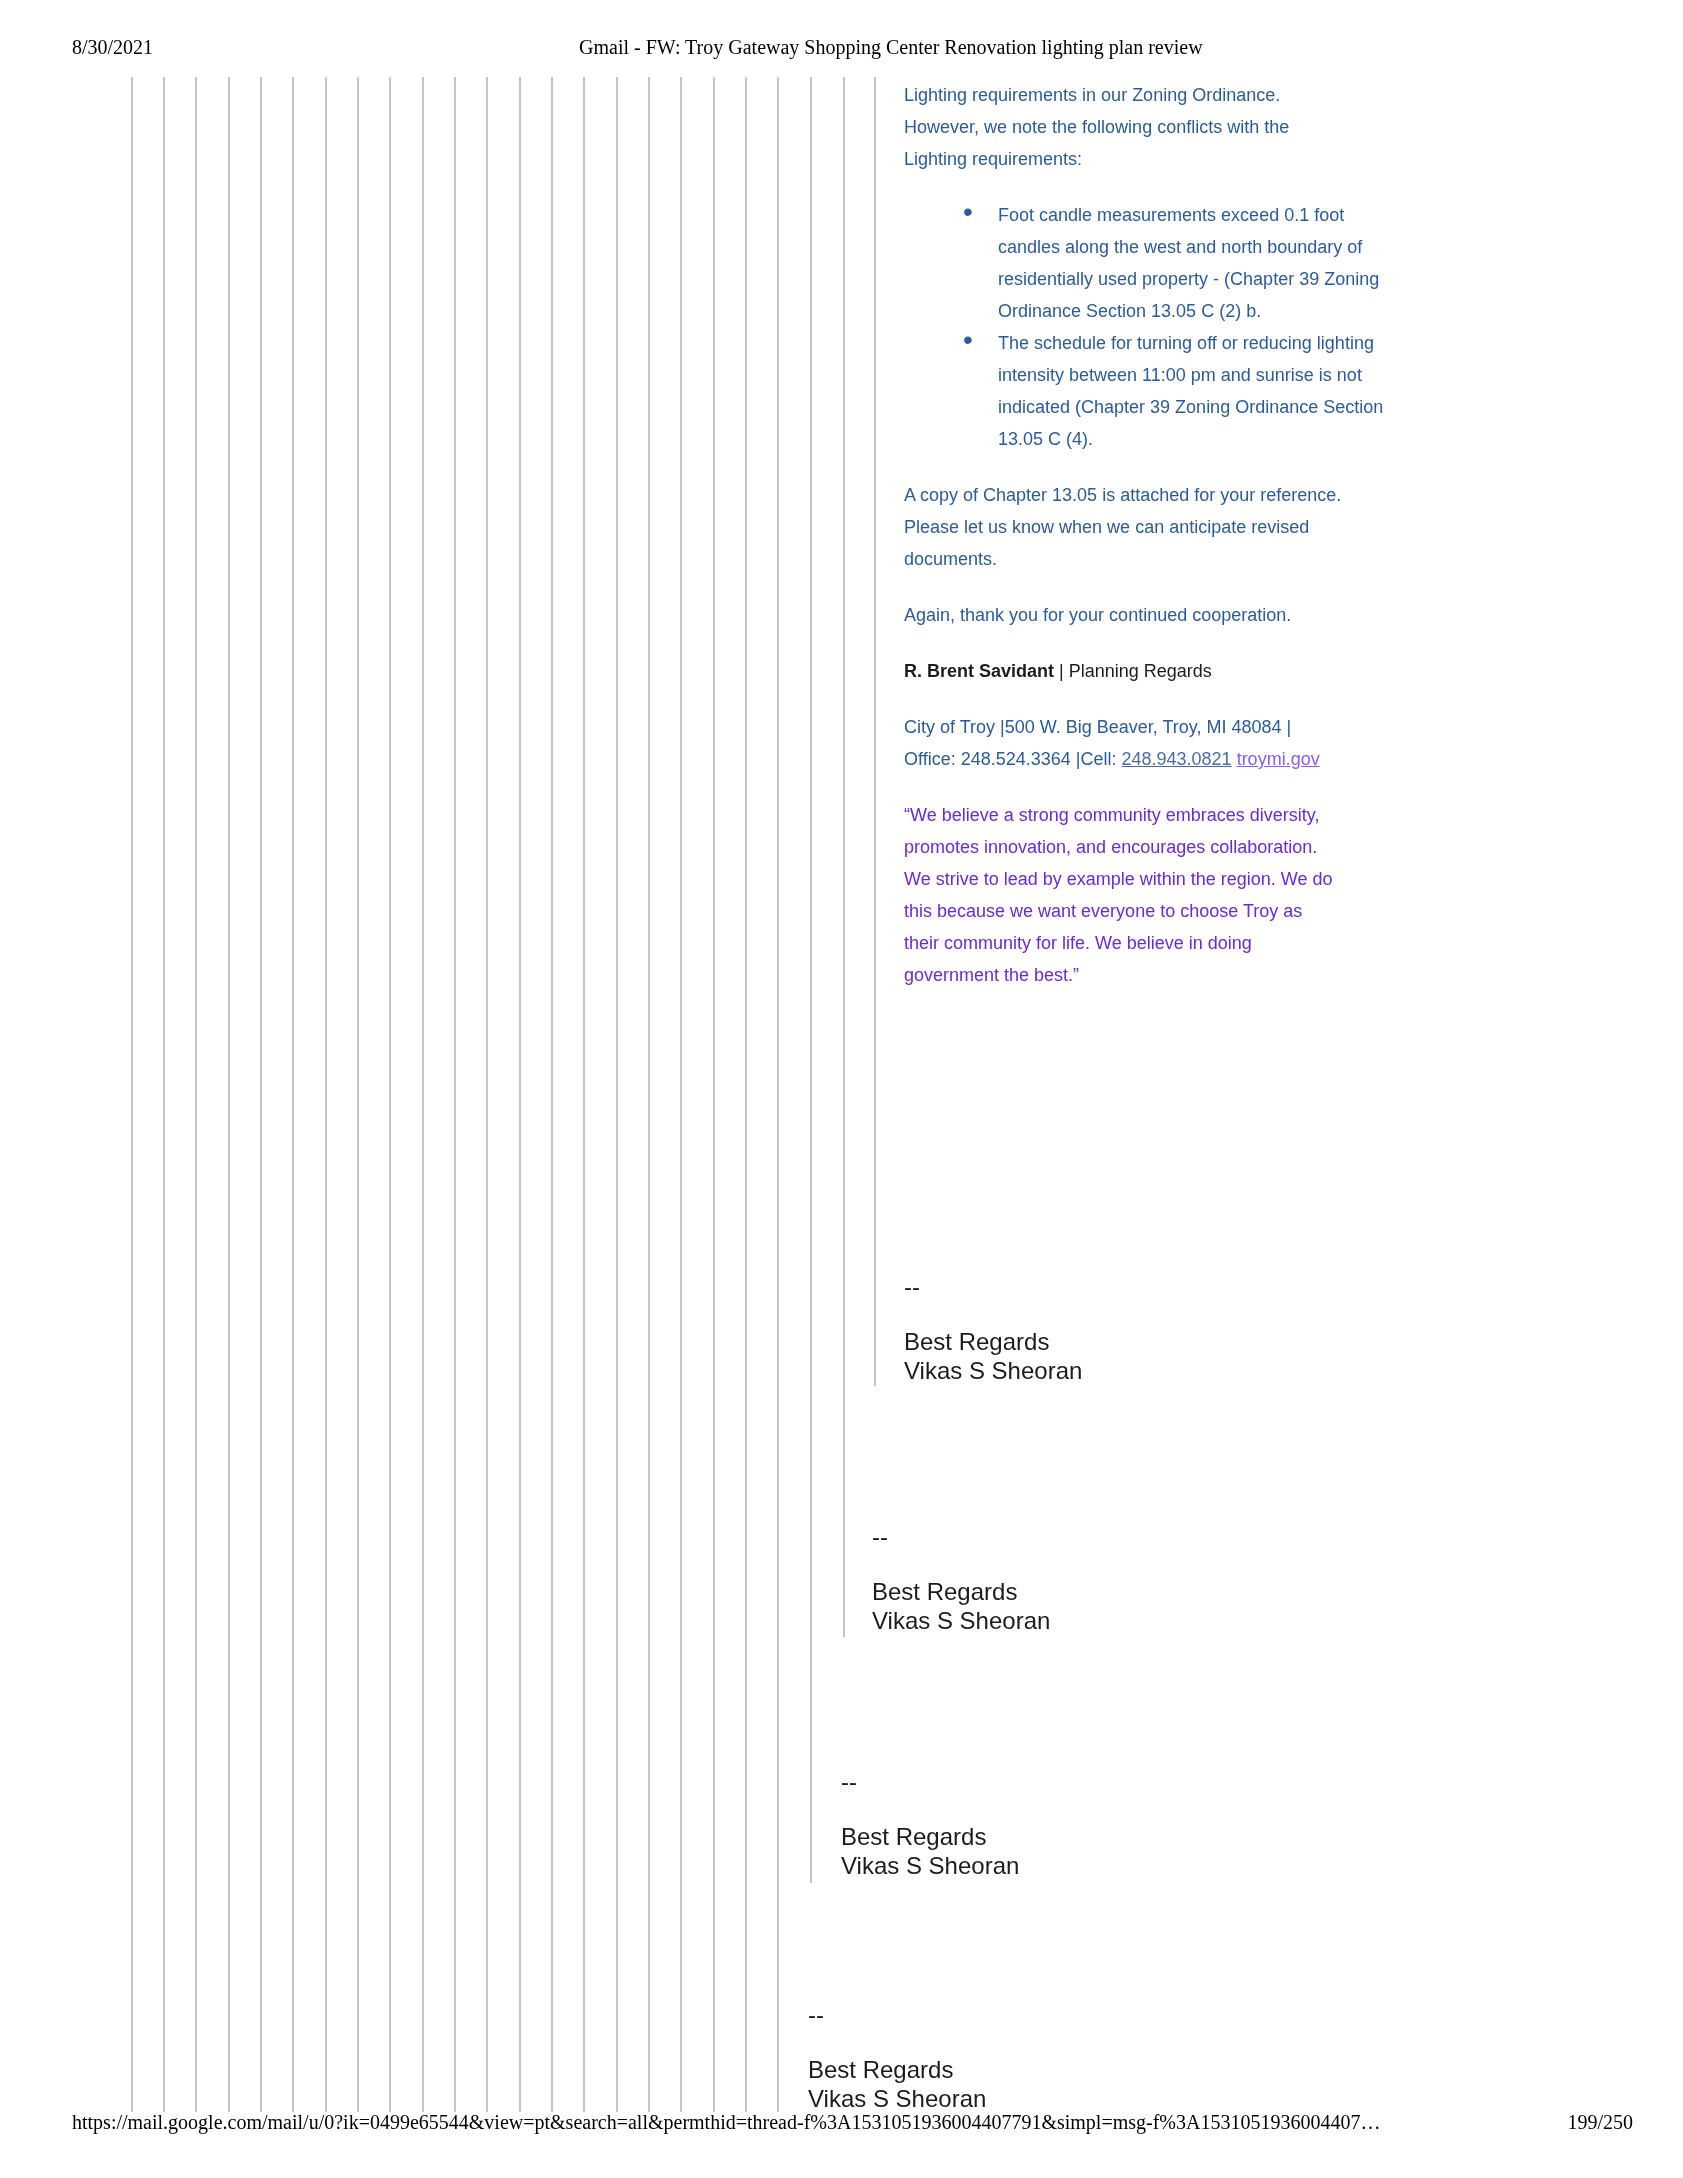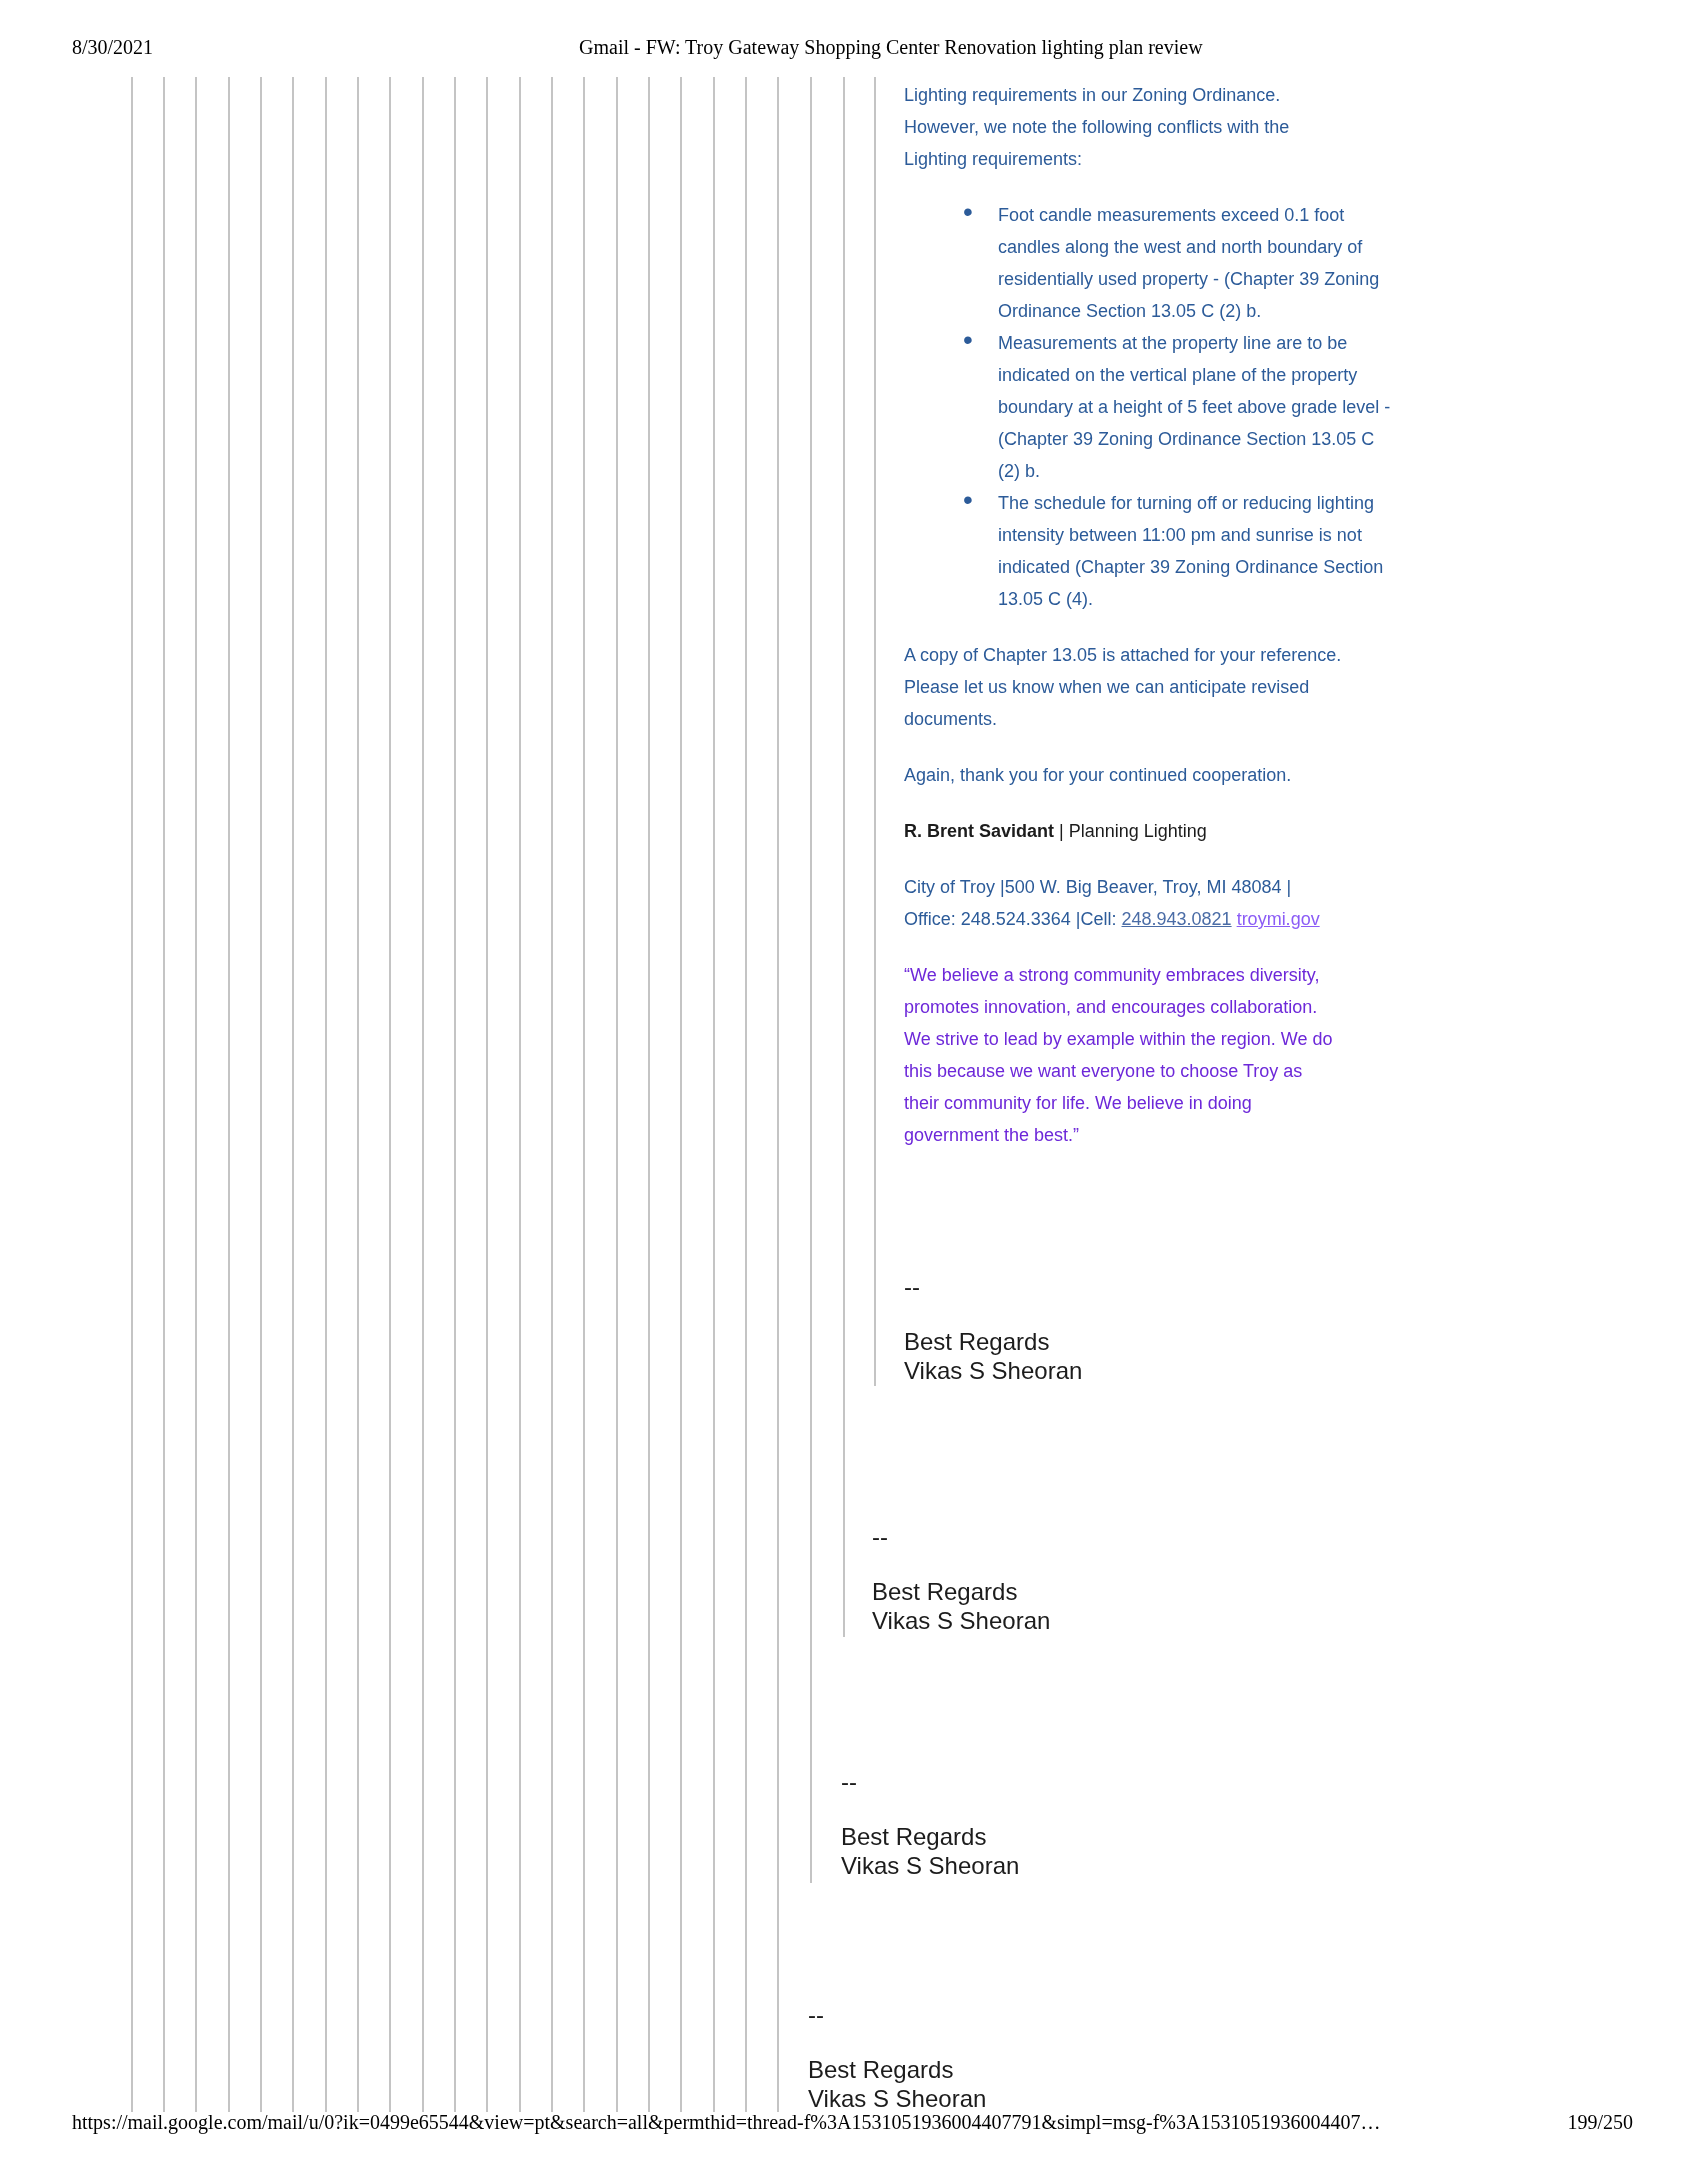--- a/index.html
+++ b/index.html
@@ -63,35 +63,30 @@
 
   <div class="content">
     <p>Lighting requirements in our Zoning Ordinance.
 However, we note the following conflicts with the
 Lighting requirements:</p>
     <ul>
       <li>Foot candle measurements exceed 0.1 foot
 candles along the west and north boundary of
 residentially used property - (Chapter 39 Zoning
 Ordinance Section 13.05 C (2) b.</li>
-      <li>Measurements at the property line are to be
-indicated on the vertical plane of the property
-boundary at a height of 5 feet above grade level -
-(Chapter 39 Zoning Ordinance Section 13.05 C
-(2) b.</li>
       <li>The schedule for turning off or reducing lighting
 intensity between 11:00 pm and sunrise is not
 indicated (Chapter 39 Zoning Ordinance Section
 13.05 C (4).</li>
     </ul>
     <p>A copy of Chapter 13.05 is attached for your reference.
 Please let us know when we can anticipate revised
 documents.</p>
     <p>Again, thank you for your continued cooperation.</p>
-    <p class="sender"><b>R. Brent Savidant</b><span> | Planning Lighting</span></p>
+    <p class="sender"><b>R. Brent Savidant</b><span> | Planning Regards</span></p>
     <p><span>City of Troy |500 W. Big Beaver, Troy, MI 48084 |
 Office: 248.524.3364 |Cell: </span><a class="phone-link" href="#">248.943.0821</a> <a class="site-link" href="#">troymi.gov</a></p>
     <p class="mission">“We believe a strong community embraces diversity,
 promotes innovation, and encourages collaboration.
 We strive to lead by example within the region. We do
 this because we want everyone to choose Troy as
 their community for life. We believe in doing
 government the best.”</p>
   </div>
 

